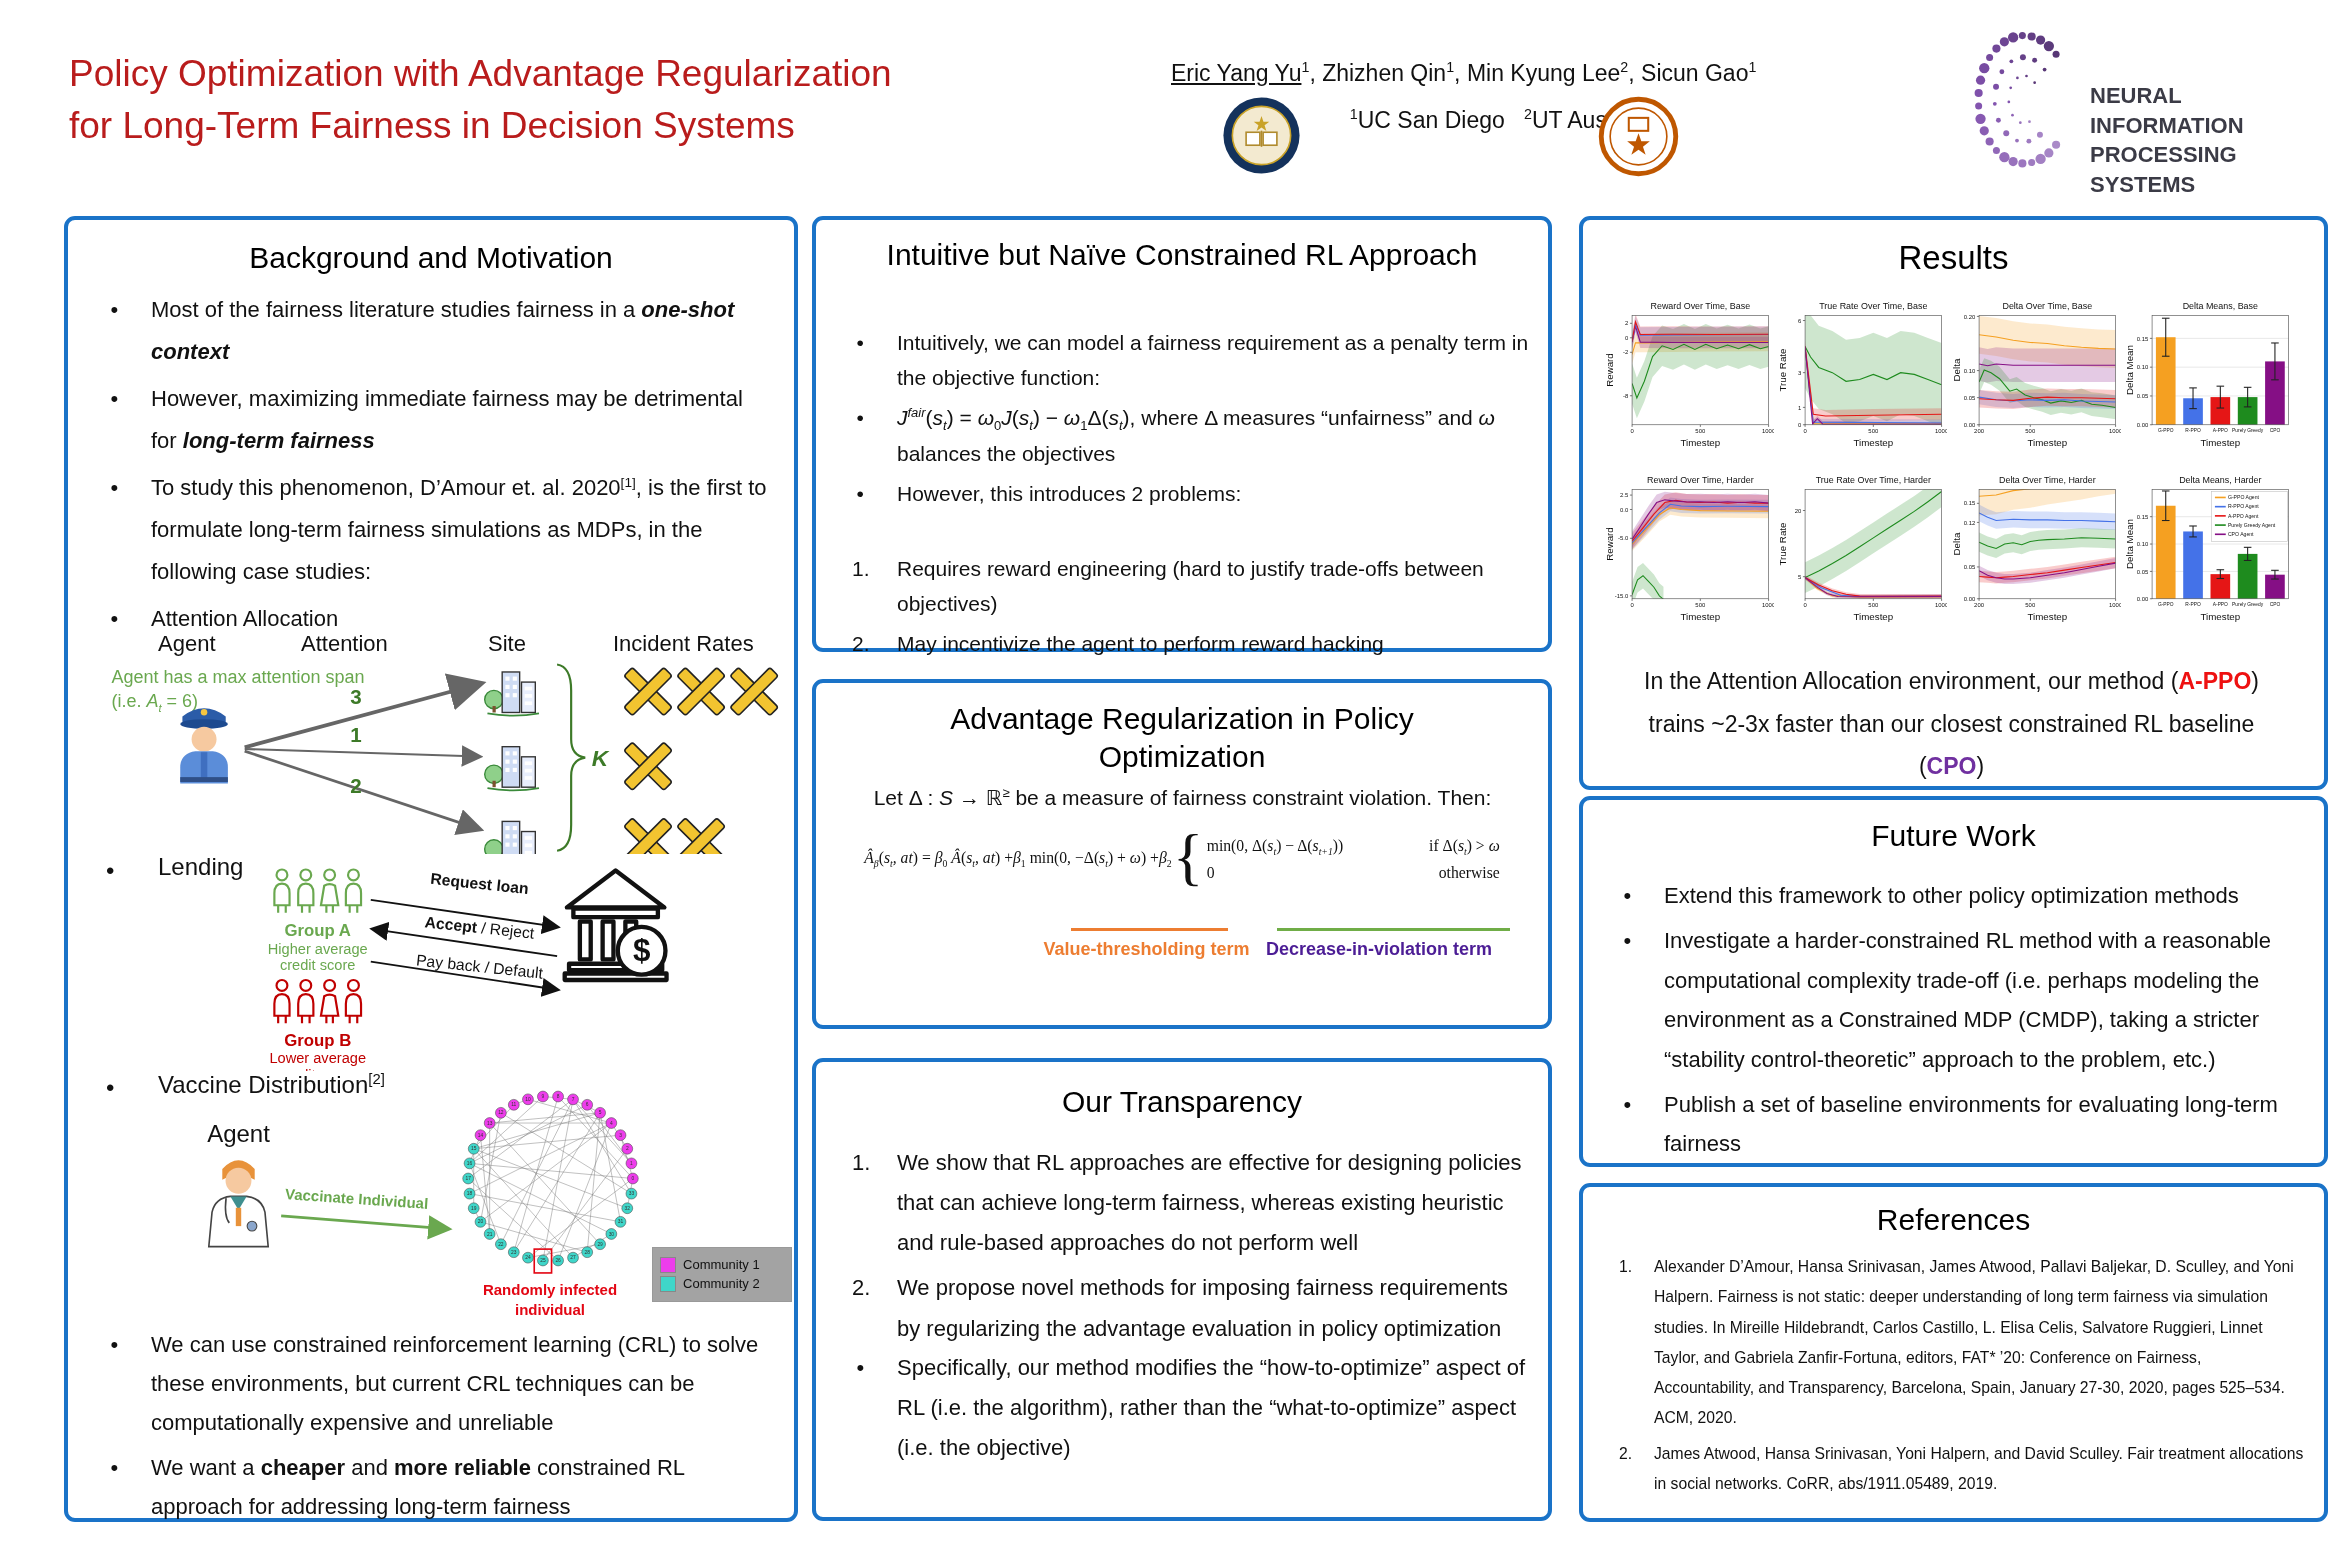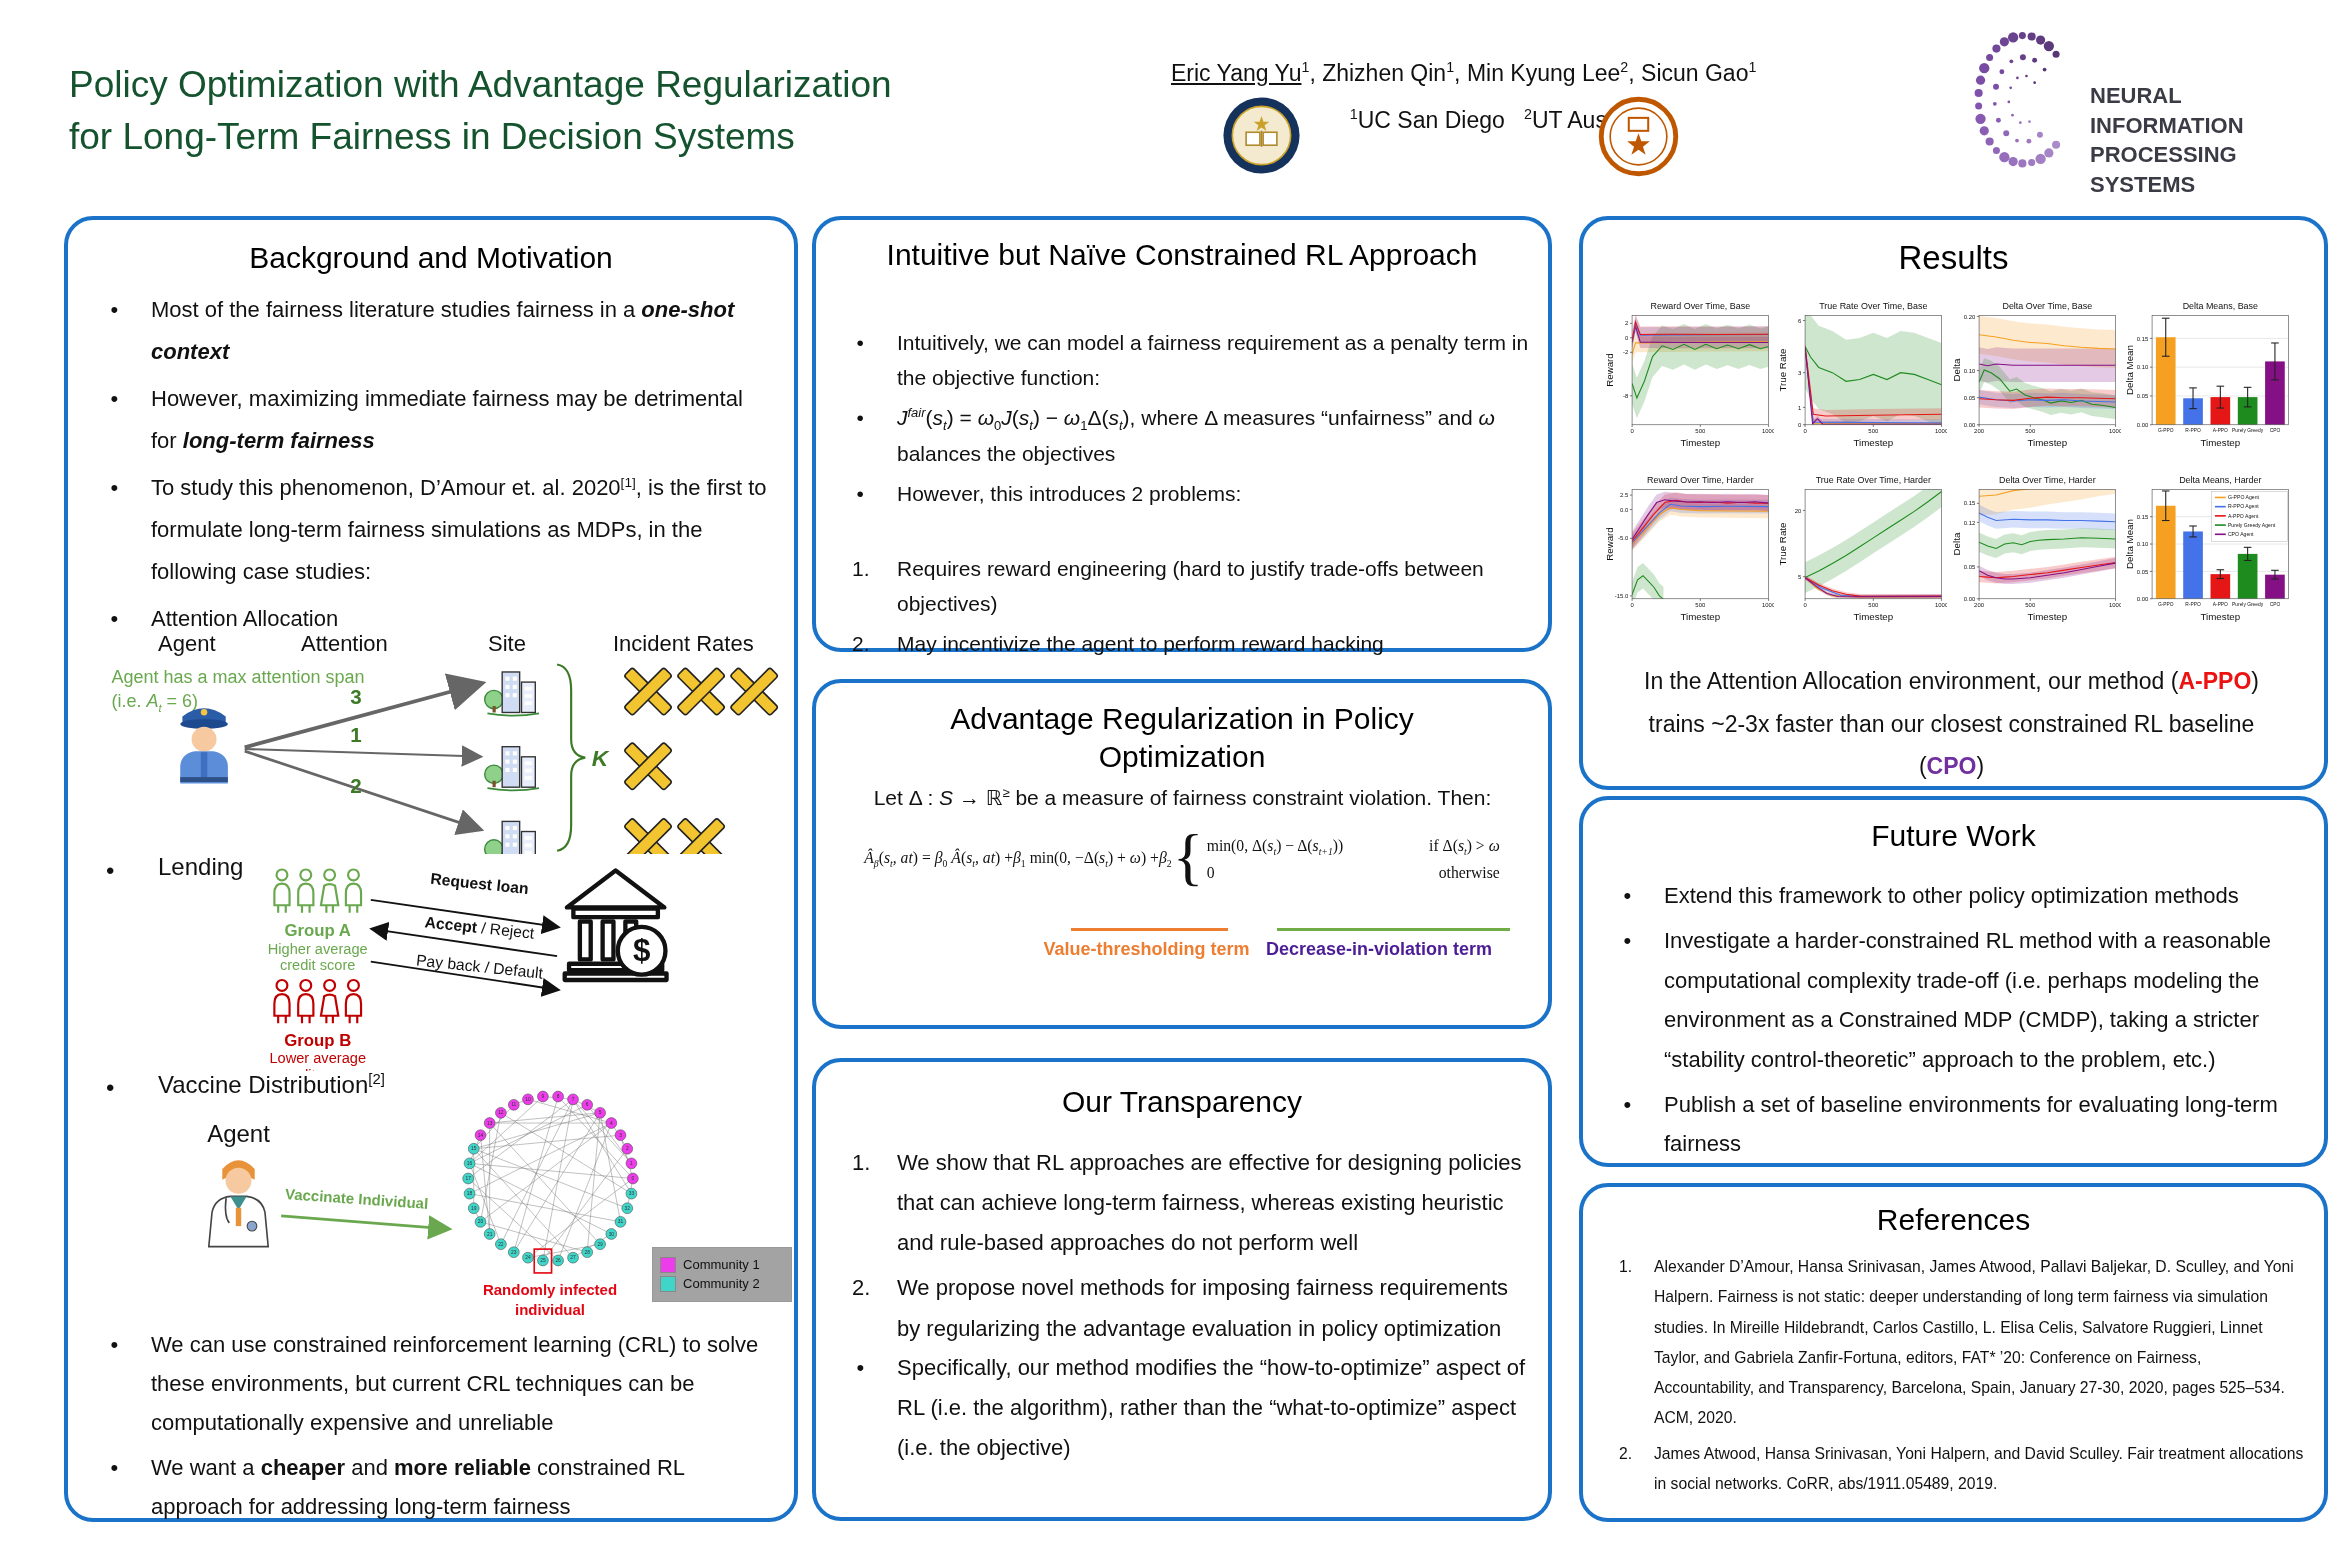--- a/index.html
+++ b/index.html
@@ -1,18 +1,18 @@
 <!DOCTYPE html>
 <html style="font-size:8.7px"><head>
 <meta charset="utf-8">
 <style>
   html,body{margin:0;padding:0;background:#fff;}
   .poster{position:relative;width:2342px;height:1561px;background:#fff;overflow:hidden;
           font-family:"Liberation Sans","DejaVu Sans",sans-serif;color:#111;}
-  .panel{position:absolute;border:4.9px solid #1a73c8;border-radius:29px;background:#fff;}
+  .panel{position:absolute;border:4.9px solid #1a73c8;border-radius:11px;background:#fff;}
   .ptitle{position:absolute;left:0;right:0;text-align:center;font-size:30px;color:#000;}
   .abs{position:absolute;}
   ul.blist,ol.nlist{position:absolute;margin:0;padding:0;list-style:none;counter-reset:n;}
   ul.blist li{position:relative;padding-left:59px;margin-bottom:5.4px;}
   ul.blist li::before{content:"•";position:absolute;left:18.4px;}
   ol.nlist li{position:relative;padding-left:59px;margin-bottom:5.4px;counter-increment:n;}
   ol.nlist li::before{content:counter(n) ".";position:absolute;left:14px;}
   .t40{font-size:22px;line-height:1.9;}
   .t39{font-size:21px;line-height:1.66;}
   .t29{font-size:15.7px;line-height:1.93;}
@@ -24,21 +24,21 @@
   .lgrow{display:flex;align-items:center;margin:3.3px 0;}
   .lgsw{width:14px;height:14px;margin-right:7.6px;border:0.5px solid #888;}
   sup{font-size:62%;} sub{font-size:62%;}
   svg text{font-family:"Liberation Sans","DejaVu Sans",sans-serif;}
 </style>
 </head>
 <body>
 
 <div class="poster">
 
-  <div class="abs" style="left:69px;top:59px;width:1073px;font-size:37px;line-height:1.4;color:#14532d;">
+  <div class="abs" style="left:69px;top:48px;width:1073px;font-size:37px;line-height:1.4;color:#b91c1c;">
     <div>Policy Optimization with Advantage Regularization</div>
     <div>for Long-Term Fairness in Decision Systems</div>
   </div>
 
   <div class="abs" style="left:1171px;top:59px;width:683px;font-size:23px;"><span style="text-decoration: underline;">Eric Yang Yu</span><sup>1</sup><span>, Zhizhen Qin</span><sup>1</sup><span>, Min Kyung Lee</span><sup>2</sup><span>, Sicun Gao</span><sup>1</sup></div>
   <div class="abs" style="left:1301px;top:106px;width:379px;font-size:23px;text-align:center;white-space:pre;"><sup>1</sup><span>UC San Diego</span><span>   </span><sup>2</sup><span>UT Austin</span></div>
 
   <svg class="abs" style="left:1221px;top:95px;" width="81" height="81" viewBox="0 0 100 100">
     <circle cx="50" cy="50" r="47" fill="#14325c"></circle>
     <circle cx="50" cy="50" r="36" fill="#f3ead0" stroke="#c9a227" stroke-width="2"></circle>

